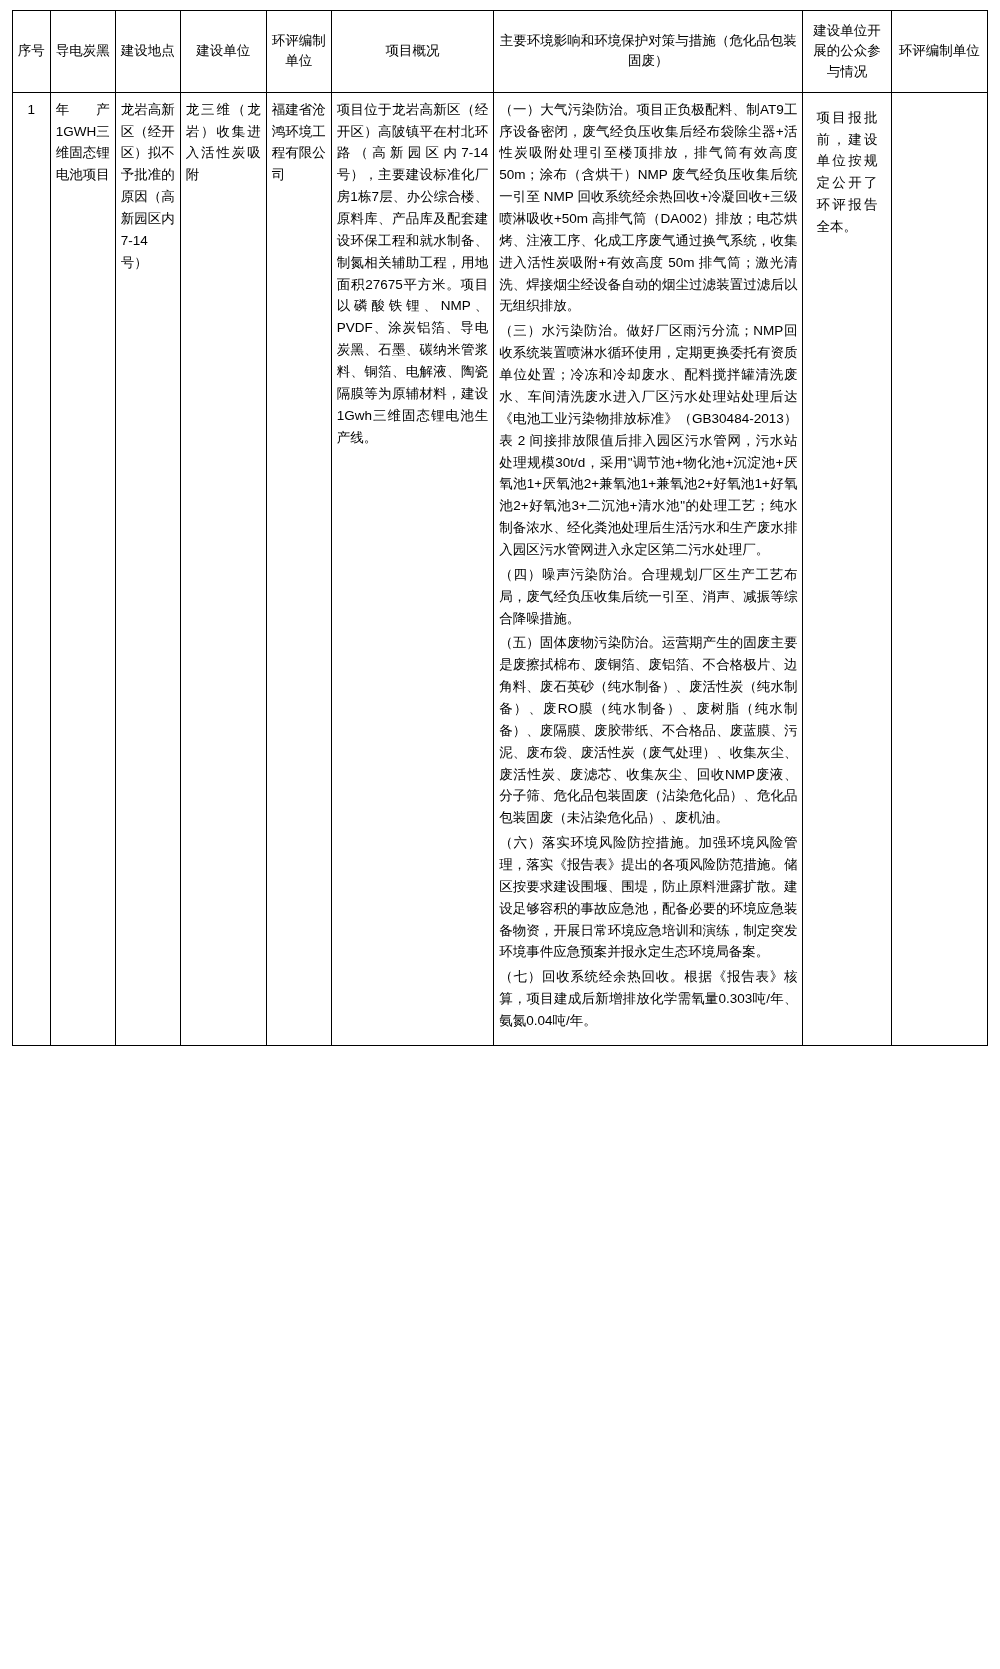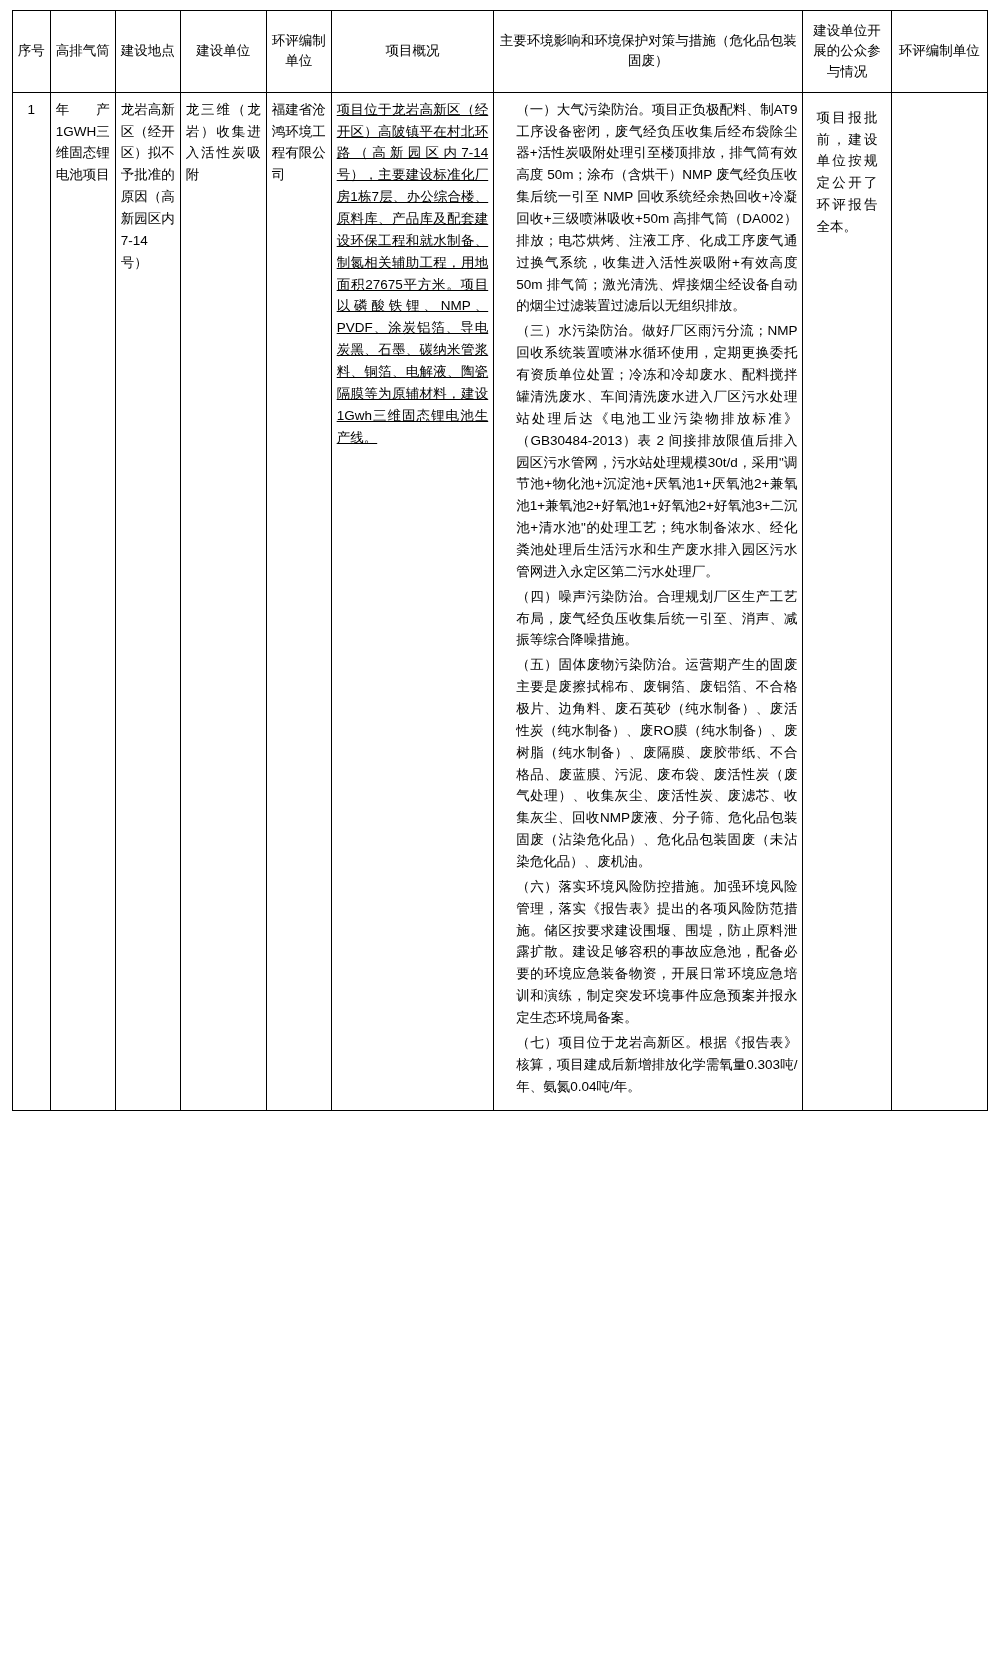--- a/index.html
+++ b/index.html
@@ -54,29 +54,28 @@
   .cell-idx {
     text-align: center;
     vertical-align: top;
     padding-top: 8px;
   }
   .narrow-txt {
     text-align: justify;
     text-justify: inter-ideograph;
   }
   .meas-para {
-    margin: 0 0 3px 17px;
+    margin: 0 0 3px 0;
     text-align: justify;
     text-justify: inter-ideograph;
   }
   .overview-para {
     margin: 0;
     text-align: justify;
     text-justify: inter-ideograph;
-    text-decoration: underline;
   }
   .public-para {
     margin: 8px;
     text-align: justify;
     text-justify: inter-ideograph;
   }
   .th-sm { letter-spacing: 0px; }
 </style>
 </head>
 <body>
@@ -90,21 +89,21 @@
       <col class="c-unit">
       <col class="c-eia">
       <col class="c-over">
       <col class="c-meas">
       <col class="c-public">
       <col class="c-dept">
     </colgroup>
     <thead>
       <tr>
         <th class="th-sm">序号</th>
-        <th class="th-sm">高排气筒</th>
+        <th class="th-sm">导电炭黑</th>
         <th class="th-sm">建设地点</th>
         <th class="th-sm">建设单位</th>
         <th class="th-sm">环评编制单位</th>
         <th class="th-sm">项目概况</th>
         <th class="th-sm">主要环境影响和环境保护对策与措施（危化品包装固废）</th>
         <th class="th-sm">建设单位开展的公众参与情况</th>
         <th class="th-sm">环评编制单位</th>
       </tr>
     </thead>
     <tbody>
@@ -117,21 +116,21 @@
         <td>
           <p class="overview-para">项目位于龙岩高新区（经开区）高陂镇平在村北环路（高新园区内7-14号），主要建设标准化厂房1栋7层、办公综合楼、原料库、产品库及配套建设环保工程和就水制备、制氮相关辅助工程，用地面积27675平方米。项目以磷酸铁锂、NMP、PVDF、涂炭铝箔、导电炭黑、石墨、碳纳米管浆料、铜箔、电解液、陶瓷隔膜等为原辅材料，建设 1Gwh三维固态锂电池生产线。</p>
         </td>
         <td>
           <div>
             <p class="meas-para">（一）大气污染防治。项目正负极配料、制AT9工序设备密闭，废气经负压收集后经布袋除尘器+活性炭吸附处理引至楼顶排放，排气筒有效高度 50m；涂布（含烘干）NMP 废气经负压收集后统一引至 NMP 回收系统经余热回收+冷凝回收+三级喷淋吸收+50m 高排气筒（DA002）排放；电芯烘烤、注液工序、化成工序废气通过换气系统，收集进入活性炭吸附+有效高度 50m 排气筒；激光清洗、焊接烟尘经设备自动的烟尘过滤装置过滤后以无组织排放。</p>
             <p class="meas-para">（三）水污染防治。做好厂区雨污分流；NMP回收系统装置喷淋水循环使用，定期更换委托有资质单位处置；冷冻和冷却废水、配料搅拌罐清洗废水、车间清洗废水进入厂区污水处理站处理后达《电池工业污染物排放标准》（GB30484-2013）表 2 间接排放限值后排入园区污水管网，污水站处理规模30t/d，采用"调节池+物化池+沉淀池+厌氧池1+厌氧池2+兼氧池1+兼氧池2+好氧池1+好氧池2+好氧池3+二沉池+清水池"的处理工艺；纯水制备浓水、经化粪池处理后生活污水和生产废水排入园区污水管网进入永定区第二污水处理厂。</p>
             <p class="meas-para">（四）噪声污染防治。合理规划厂区生产工艺布局，废气经负压收集后统一引至、消声、减振等综合降噪措施。</p>
             <p class="meas-para">（五）固体废物污染防治。运营期产生的固废主要是废擦拭棉布、废铜箔、废铝箔、不合格极片、边角料、废石英砂（纯水制备）、废活性炭（纯水制备）、废RO膜（纯水制备）、废树脂（纯水制备）、废隔膜、废胶带纸、不合格品、废蓝膜、污泥、废布袋、废活性炭（废气处理）、收集灰尘、废活性炭、废滤芯、收集灰尘、回收NMP废液、分子筛、危化品包装固废（沾染危化品）、危化品包装固废（未沾染危化品）、废机油。</p>
             <p class="meas-para">（六）落实环境风险防控措施。加强环境风险管理，落实《报告表》提出的各项风险防范措施。储区按要求建设围堰、围堤，防止原料泄露扩散。建设足够容积的事故应急池，配备必要的环境应急装备物资，开展日常环境应急培训和演练，制定突发环境事件应急预案并报永定生态环境局备案。</p>
-            <p class="meas-para">（七）项目位于龙岩高新区。根据《报告表》核算，项目建成后新增排放化学需氧量0.303吨/年、氨氮0.04吨/年。</p>
+            <p class="meas-para">（七）回收系统经余热回收。根据《报告表》核算，项目建成后新增排放化学需氧量0.303吨/年、氨氮0.04吨/年。</p>
           </div>
         </td>
         <td>
           <p class="public-para">项目报批前，建设单位按规定公开了环评报告全本。</p>
         </td>
         <td></td>
       </tr>
     </tbody>
   </table>
 </div>

